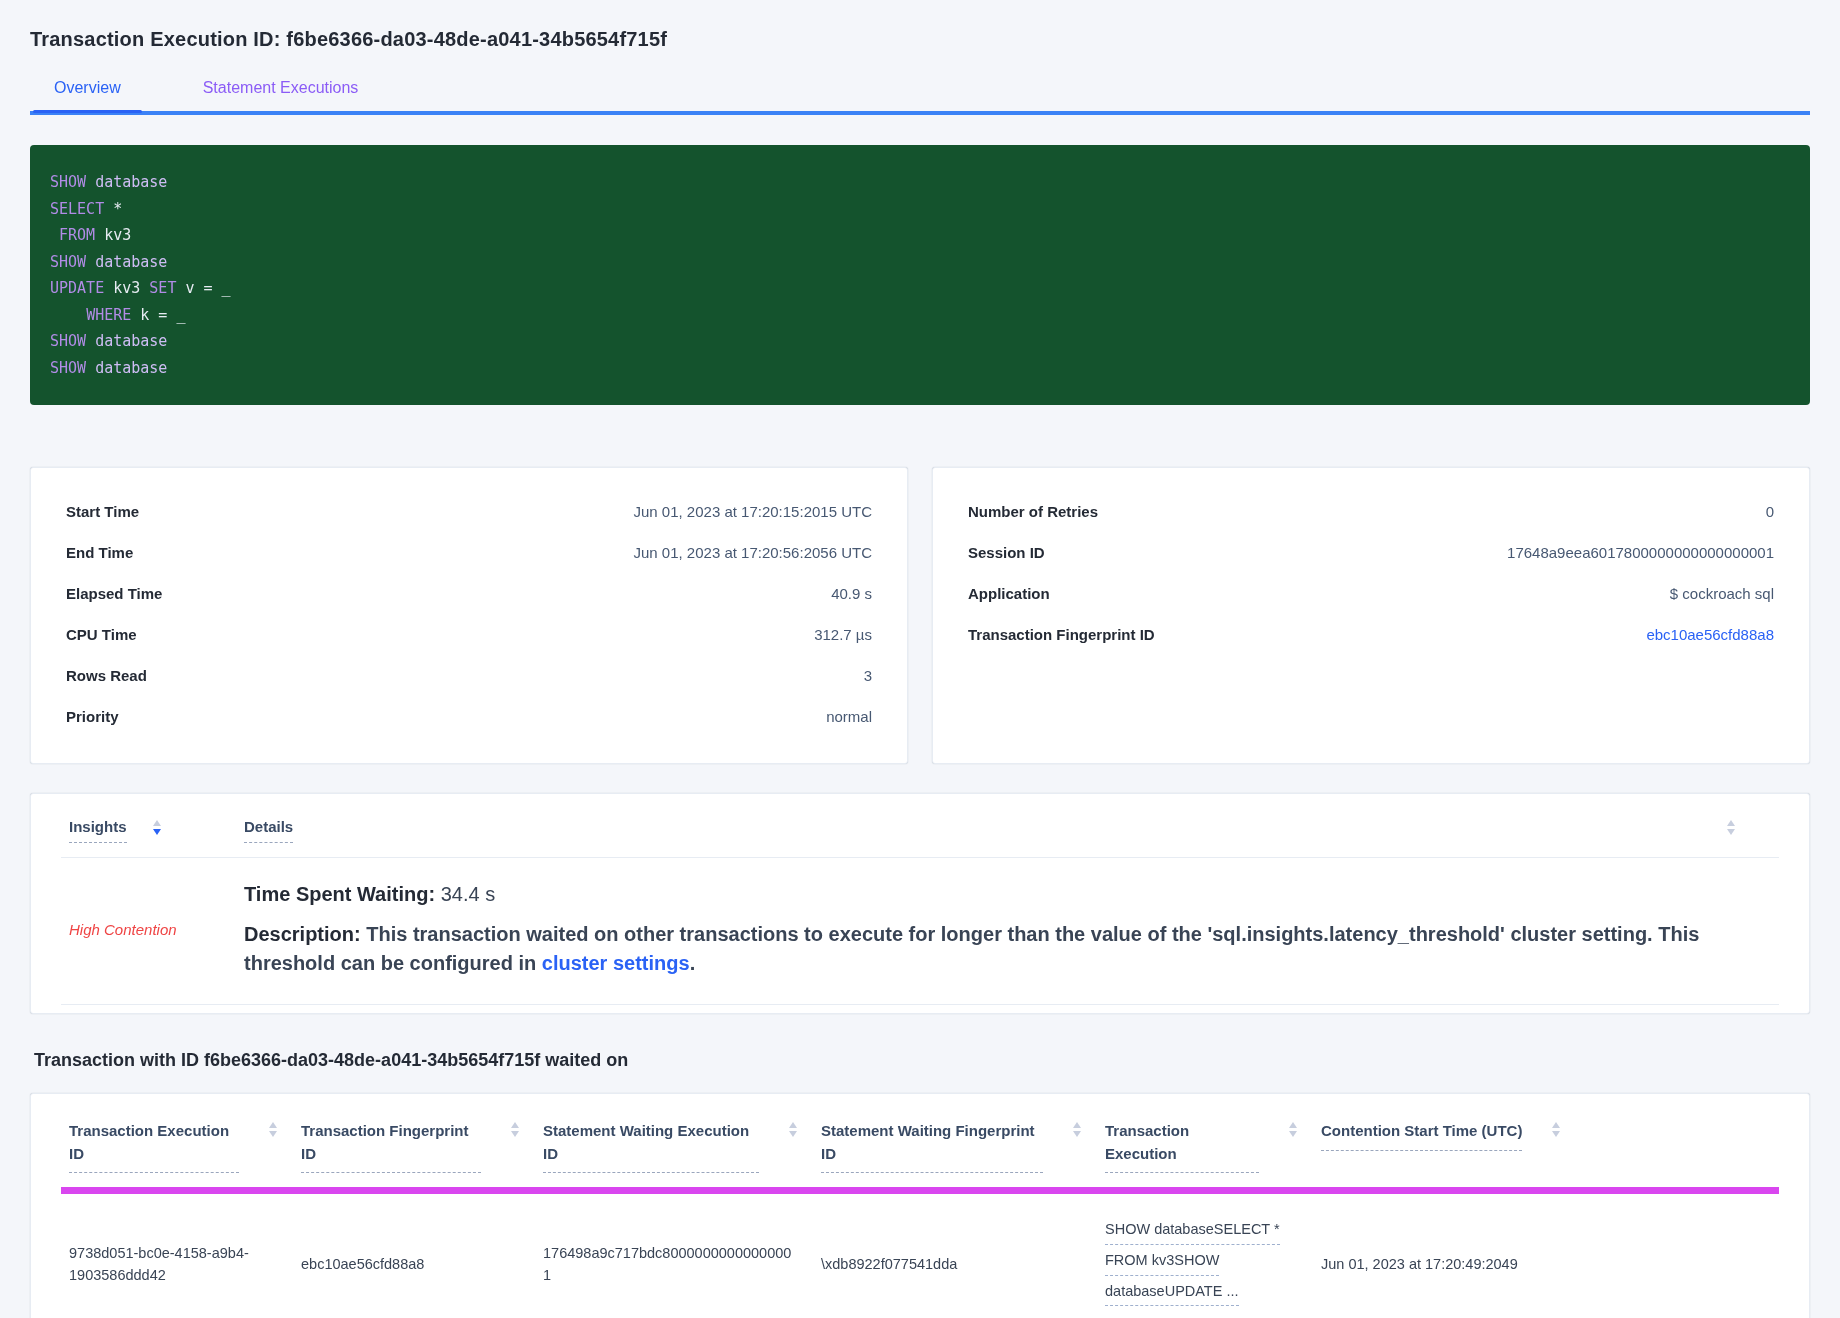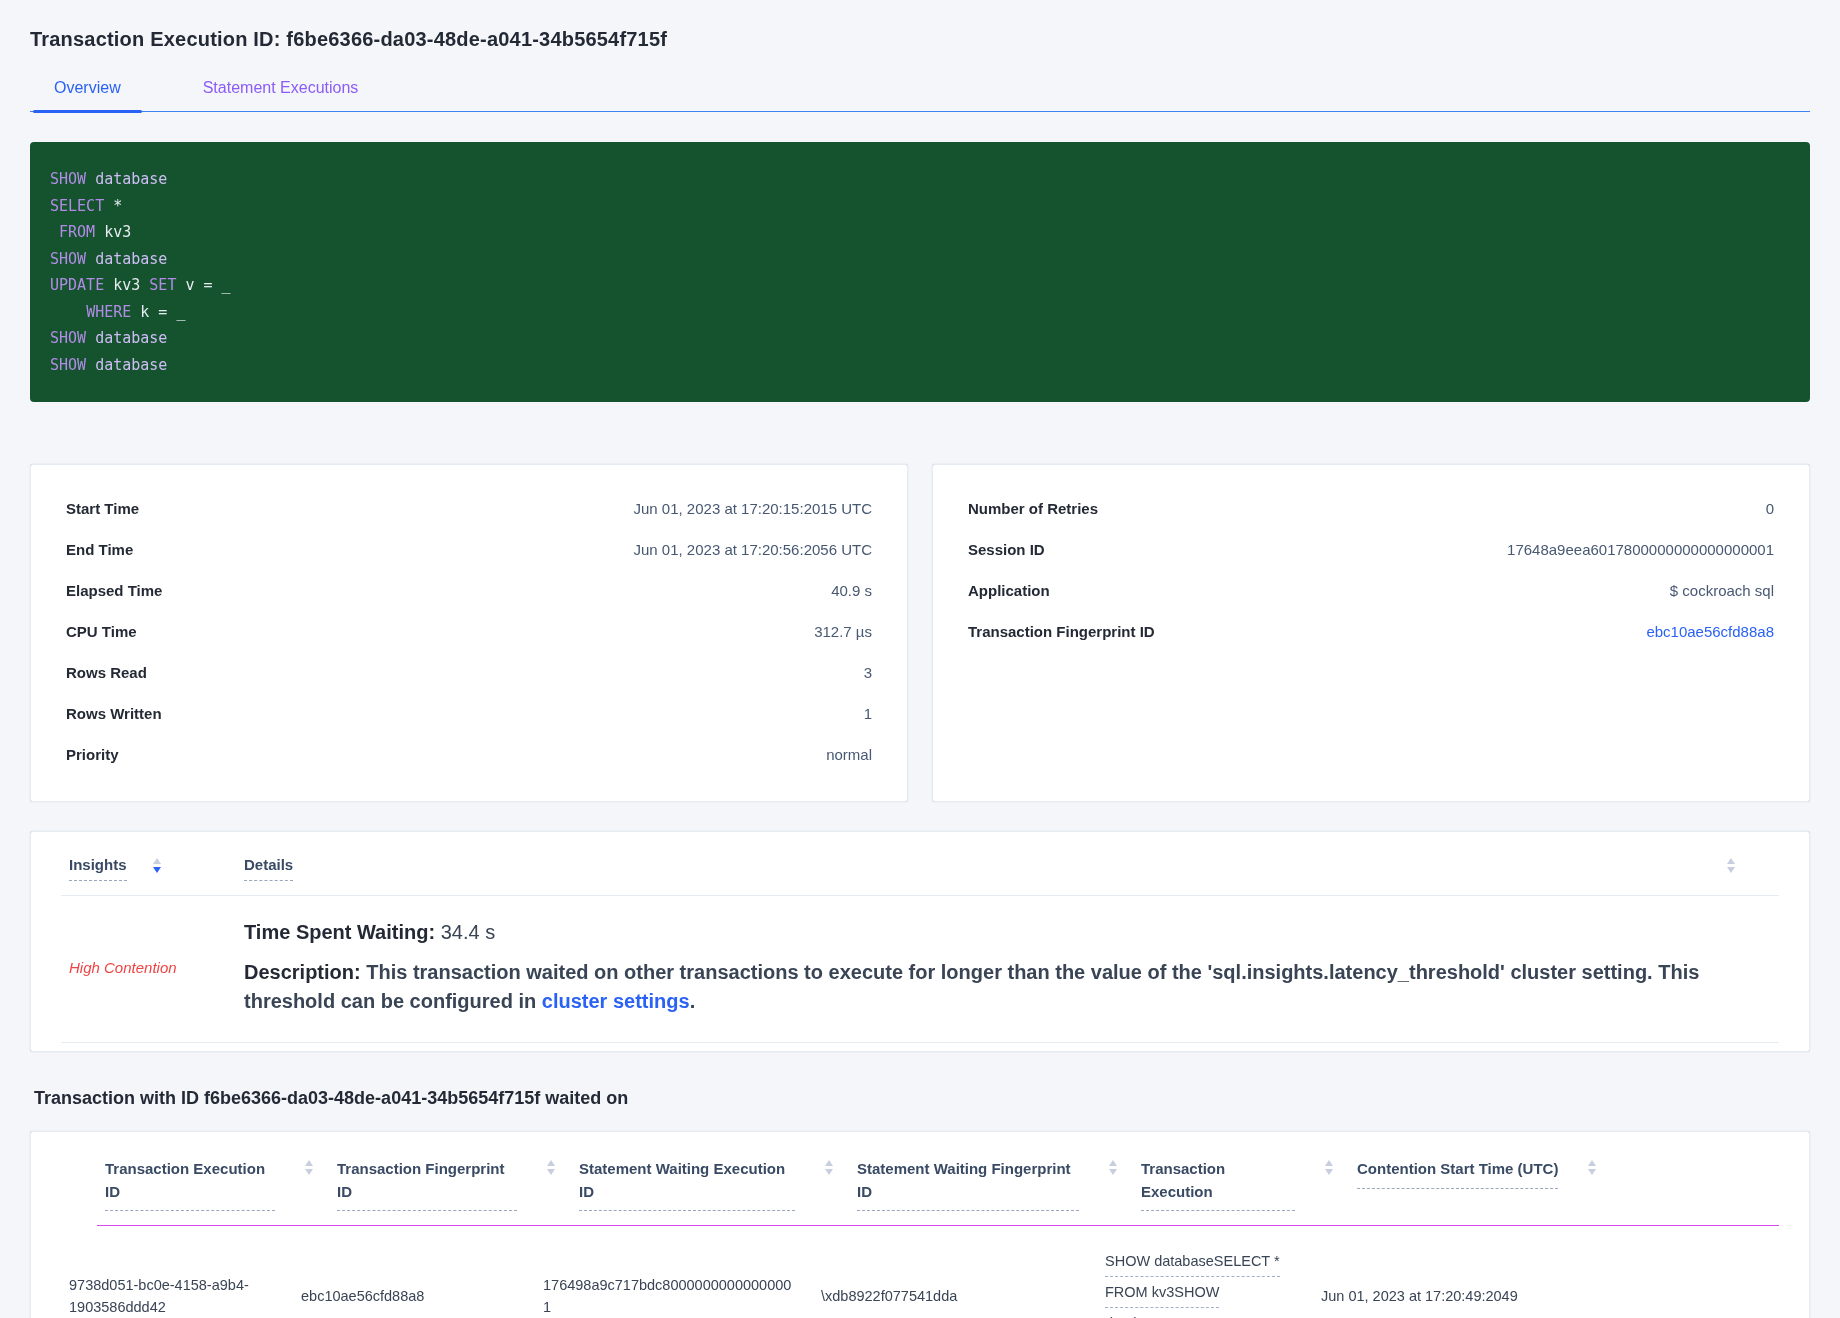--- a/index.html
+++ b/index.html
@@ -15,21 +15,21 @@
   
   .page-title {
     font-size: 20px; font-weight: 700; color: #242a35;
     letter-spacing: .2px; margin: 10px 0 0 0;
   }
 
   
   .tabbar {
     display: flex; align-items: flex-end;
     margin-top: 28px; padding-left: 3px;
-    border-bottom: 1px solid #3b82f6;
+    border-bottom: 4px solid #3b82f6;
   }
   .tab {
     padding: 0 21px 14px 21px; margin-right: 40px;
     font-size: 16px; color: #8b5cf6; cursor: pointer; position: relative;
   }
   .tab.active { color: #2a62f5; }
   .tab.active::after {
     content: ""; position: absolute; left: 0; right: 0; bottom: -2px;
     height: 3px; background: #2a62f5; border-radius: 2px;
   }
@@ -107,22 +107,21 @@
 
   
   .section-heading {
     margin: 36px 0 0 4px;
     font-size: 18px; font-weight: 700; color: #242a35;
   }
   .waited-card { margin-top: 22px; padding: 26px 30px 26px 30px; }
   .wt-header {
     display: flex; align-items: flex-start;
     padding: 0 8px 14px 8px;
-    border-bottom: 1px solid #d946ef;
-    margin-left: 36px;
+    border-bottom: 7px solid #d946ef;
   }
   .wt-row {
     display: flex; align-items: center;
     padding: 25px 8px 27px 8px;
     border-bottom: 1px solid #e7ecf3;
   }
   .wt-cell { font-size: 14.5px; color: #394455; line-height: 1.5; padding-right: 24px; overflow-wrap: break-word; }
   .hcell { display: flex; align-items: flex-start; }
   .c1 { width: 232px; }
   .c2 { width: 242px; }
@@ -173,24 +172,20 @@
       </div>
       <div class="kv-row">
         <span class="kv-label">CPU Time</span>
         <span class="kv-value">312.7 µs</span>
       </div>
       <div class="kv-row">
         <span class="kv-label">Rows Read</span>
         <span class="kv-value">3</span>
       </div>
       <div class="kv-row">
-        <span class="kv-label">Rows Written</span>
-        <span class="kv-value">1</span>
-      </div>
-      <div class="kv-row">
         <span class="kv-label">Priority</span>
         <span class="kv-value">normal</span>
       </div>
     </div>
 
     <div class="card summary-card">
       <div class="kv-row">
         <span class="kv-label">Number of Retries</span>
         <span class="kv-value">0</span>
       </div>

